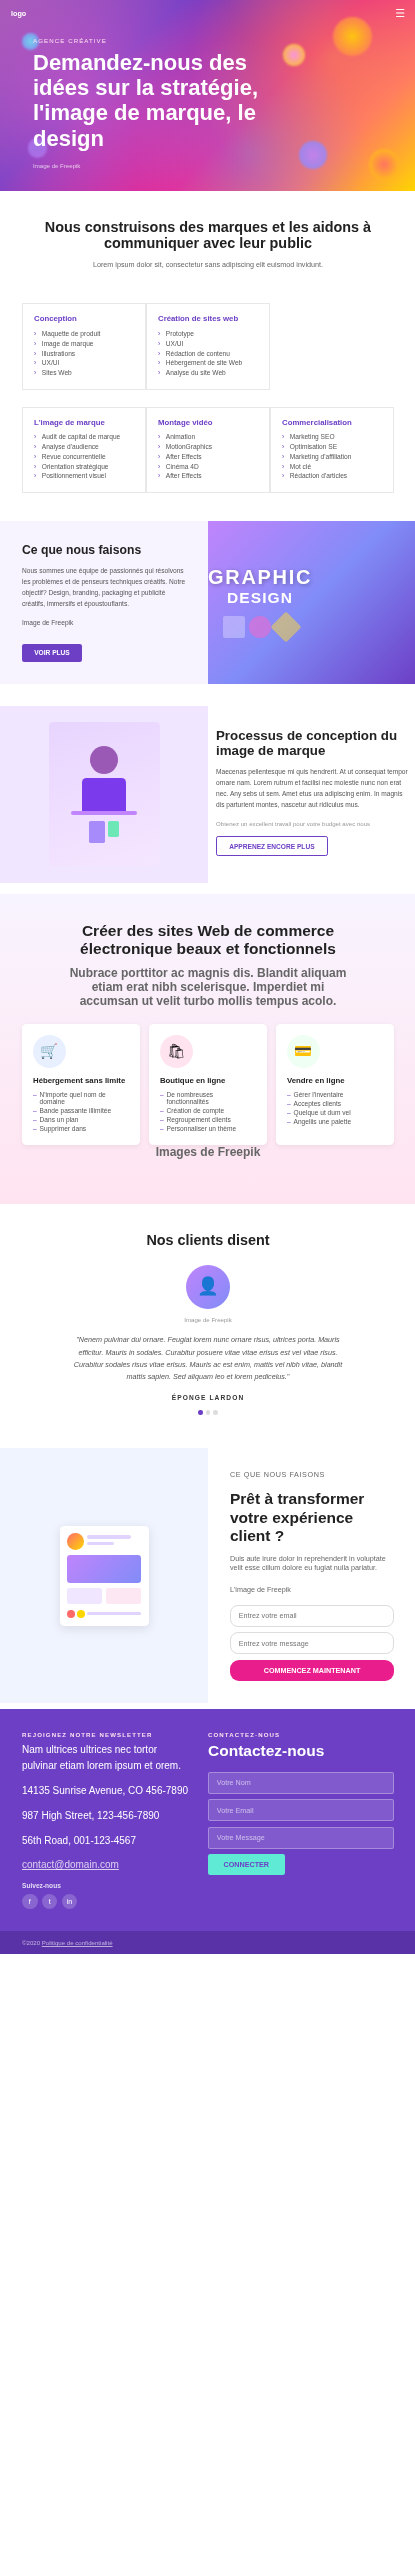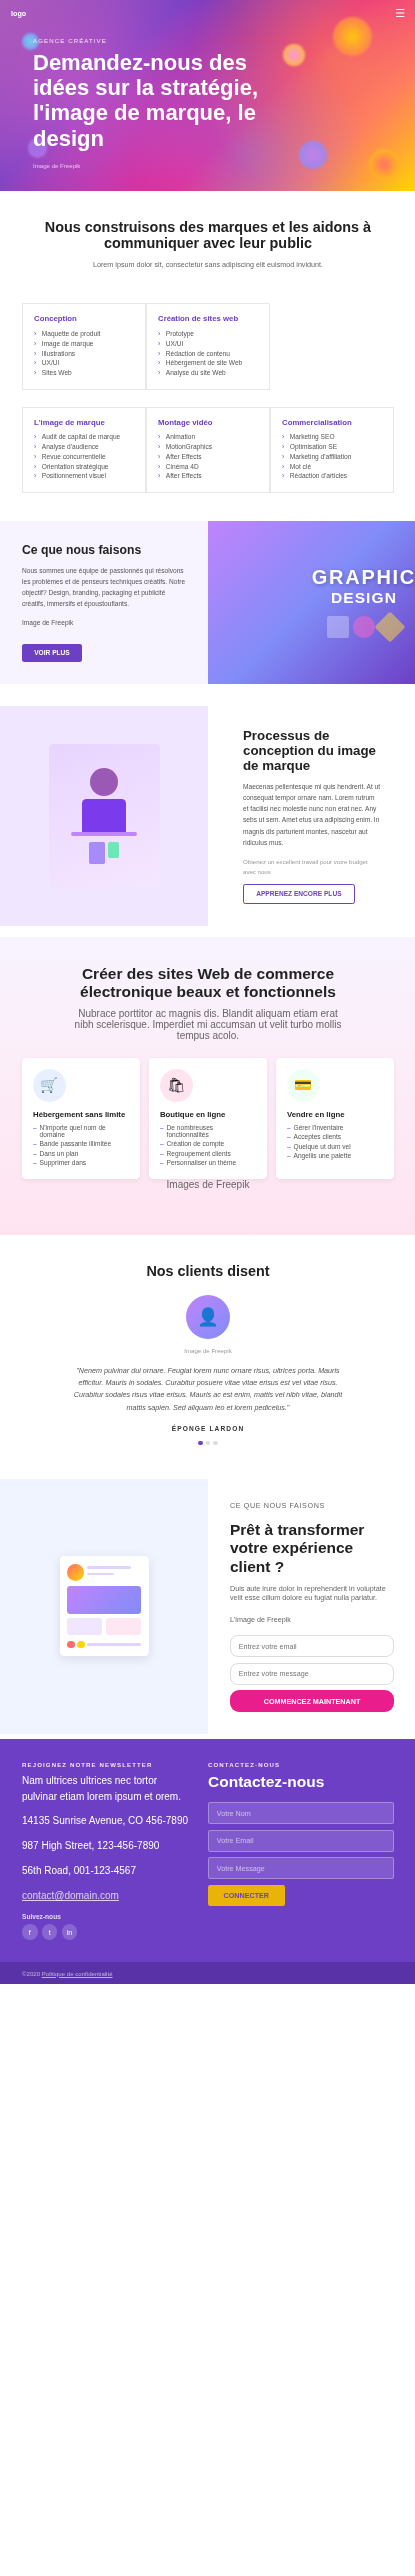--- a/index.html
+++ b/index.html
@@ -31,35 +31,35 @@
     .services-grid-row2 { display: grid; grid-template-columns: 1fr 1fr 1fr; gap: 0; padding: 0 22px 16.6px; background: #fff; }
 
     
     .what-we-do { display: grid; grid-template-columns: 1fr 1fr; gap: 0; margin: 11px 0; background: #f8f4ff; }
     .what-we-do-text { padding: 22px 22px; }
     .what-we-do-text h2 { font-size: 12.2px; font-weight: 700; color: #222; margin-bottom: 7.8px; }
     .what-we-do-text p { font-size: 6.6px; color: #555; line-height: 1.7; margin-bottom: 7.8px; }
     .what-we-do-image-label { font-size: 6.1px; color: #999; }
     .btn-purple { display: inline-block; background: #6c3fc5; color: #fff; padding: 5.5px 12.2px; border-radius: 2.2px; font-size: 6.6px; font-weight: 600; cursor: pointer; border: none; margin-top: 7.8px; }
     .what-we-do-img { background: linear-gradient(135deg, #c084fc 0%, #818cf8 50%, #6c3fc5 100%); min-height: 155px; display: flex; align-items: center; justify-content: center; overflow: hidden; position: relative; }
-    .graphic-design-mock { width: 100%; height: 100%; display: flex; align-items: center; justify-content: flex-end; }
+    .graphic-design-mock { width: 100%; height: 100%; display: flex; align-items: center; justify-content: flex-start; }
 
     
     .brand-process { display: grid; grid-template-columns: 1fr 1fr; gap: 0; background: #fff; padding: 11px 0; }
     .brand-process-img { background: #f0e6ff; min-height: 177px; display: flex; align-items: center; justify-content: center; }
-    .brand-process-text { padding: 22px 35px; }
+    .brand-process-text { padding: 22px 8px; }
     .brand-process-text h2 { font-size: 13.3px; font-weight: 700; color: #222; margin-bottom: 7.8px; }
     .brand-process-text p { font-size: 6.6px; color: #555; line-height: 1.7; margin-bottom: 7.8px; }
     .brand-process-text small { font-size: 6.1px; color: #999; }
     .btn-outline-purple { display: inline-block; border: 1.1px solid #6c3fc5; color: #6c3fc5; padding: 5.5px 12.2px; border-radius: 2.2px; font-size: 6.6px; font-weight: 600; cursor: pointer; background: transparent; margin-top: 7.8px; }
 
     
     .ecommerce { background: linear-gradient(180deg, #f8f4ff 0%, #ffe4f0 100%); padding: 28px 22px; text-align: center; }
     .ecommerce h2 { font-size: 15.5px; font-weight: 700; color: #222; margin-bottom: 7.8px; max-width: 277px; margin-left: auto; margin-right: auto; }
-    .ecommerce > p { font-size: 10px; color: #666; max-width: 277px; margin: 0 auto 16.6px; }
+    .ecommerce > p { font-size: 12px; color: #666; max-width: 277px; margin: 0 auto 16.6px; font-weight: bold; }
     .ecommerce-cards { display: grid; grid-template-columns: 1fr 1fr 1fr; gap: 8.9px; margin-top: 16.6px; }
     .ecommerce-card { background: #fff; border-radius: 4.4px; padding: 11px; text-align: left; box-shadow: 0 1.1px 5.5px rgba(0,0,0,0.06); }
     .ecommerce-card .icon-circle { width: 33px; height: 33px; border-radius: 50%; display: flex; align-items: center; justify-content: center; font-size: 14.4px; margin-bottom: 7.8px; }
     .ecommerce-card h4 { font-size: 7.8px; font-weight: 700; color: #222; margin-bottom: 5.5px; }
     .ecommerce-card ul { list-style: none; }
     .ecommerce-card ul li { font-size: 6.6px; color: #555; margin-bottom: 2.2px; padding-left: 6.6px; position: relative; }
     .ecommerce-card ul li::before { content: '–'; position: absolute; left: 0; color: #6c3fc5; }
     .ecommerce-image-label { font-size: 6.1px; color: #999; margin-top: 11px; }
 
     
@@ -94,21 +94,21 @@
     .footer-newsletter p { color: #fff; font-size: 10px; line-height: 1.6; margin-bottom: 8.9px; }
     .footer-address { color: rgba(255,255,255,0.75); font-size: 6.1px; line-height: 1.8; margin-top: 5.5px; }
     .footer-address a { color: rgba(255,255,255,0.75); text-decoration: underline; text-align: right; }
     .footer-social h4 { color: rgba(255,255,255,0.8); font-size: 6.6px; margin-top: 7.8px; margin-bottom: 4.4px; }
     .social-icons { display: flex; gap: 4.4px; }
     .social-icon { width: 15.5px; height: 15.5px; border-radius: 50%; background: rgba(255,255,255,0.2); display: flex; align-items: center; justify-content: center; color: #fff; font-size: 7.2px; cursor: pointer; }
     .footer-contact-form h3 { color: #ffe0f0; font-size: 6.1px; letter-spacing: 1.1px; text-transform: uppercase; margin-bottom: 4.4px; }
     .footer-contact-form h2 { color: #fff; font-size: 15.5px; font-weight: 700; margin-bottom: 11px; line-height: 1.2; }
     .footer-input { width: 100%; padding: 5.5px 7.8px; border: 0.6px solid rgba(255,255,255,0.3); border-radius: 2.2px; background: rgba(255,255,255,0.15); color: #fff; font-size: 7.2px; margin-bottom: 5.5px; outline: none; }
     .footer-input::placeholder { color: rgba(255,255,255,0.6); }
-    .btn-white { background: #eab308; color: #6c3fc5; padding: 6.1px 15.5px; border: none; border-radius: 2.2px; font-size: 7.2px; font-weight: 700; cursor: pointer; }
+    .btn-white { background: #5eead4; color: #6c3fc5; padding: 6.1px 15.5px; border: none; border-radius: 2.2px; font-size: 7.2px; font-weight: 700; cursor: pointer; }
 
     
     .bottom-footer { background: #5a32a8; padding: 7.8px 22px; display: flex; justify-content: space-between; align-items: center; }
     .bottom-footer-text { color: rgba(255,255,255,0.6); font-size: 6.1px; }
     .bottom-footer-text a { color: rgba(255,255,255,0.6); text-decoration: underline; }
 
     
     .blob { position: absolute; border-radius: 50%; filter: blur(1.1px); opacity: 0.85; }
     .blob1 { width: 39px; height: 39px; background: radial-gradient(circle, #ffd700, #ff6b6b); top: 16.6px; right: 44px; }
     .blob2 { width: 28px; height: 28px; background: radial-gradient(circle, #c084fc, #818cf8); bottom: 22px; right: 89px; }

